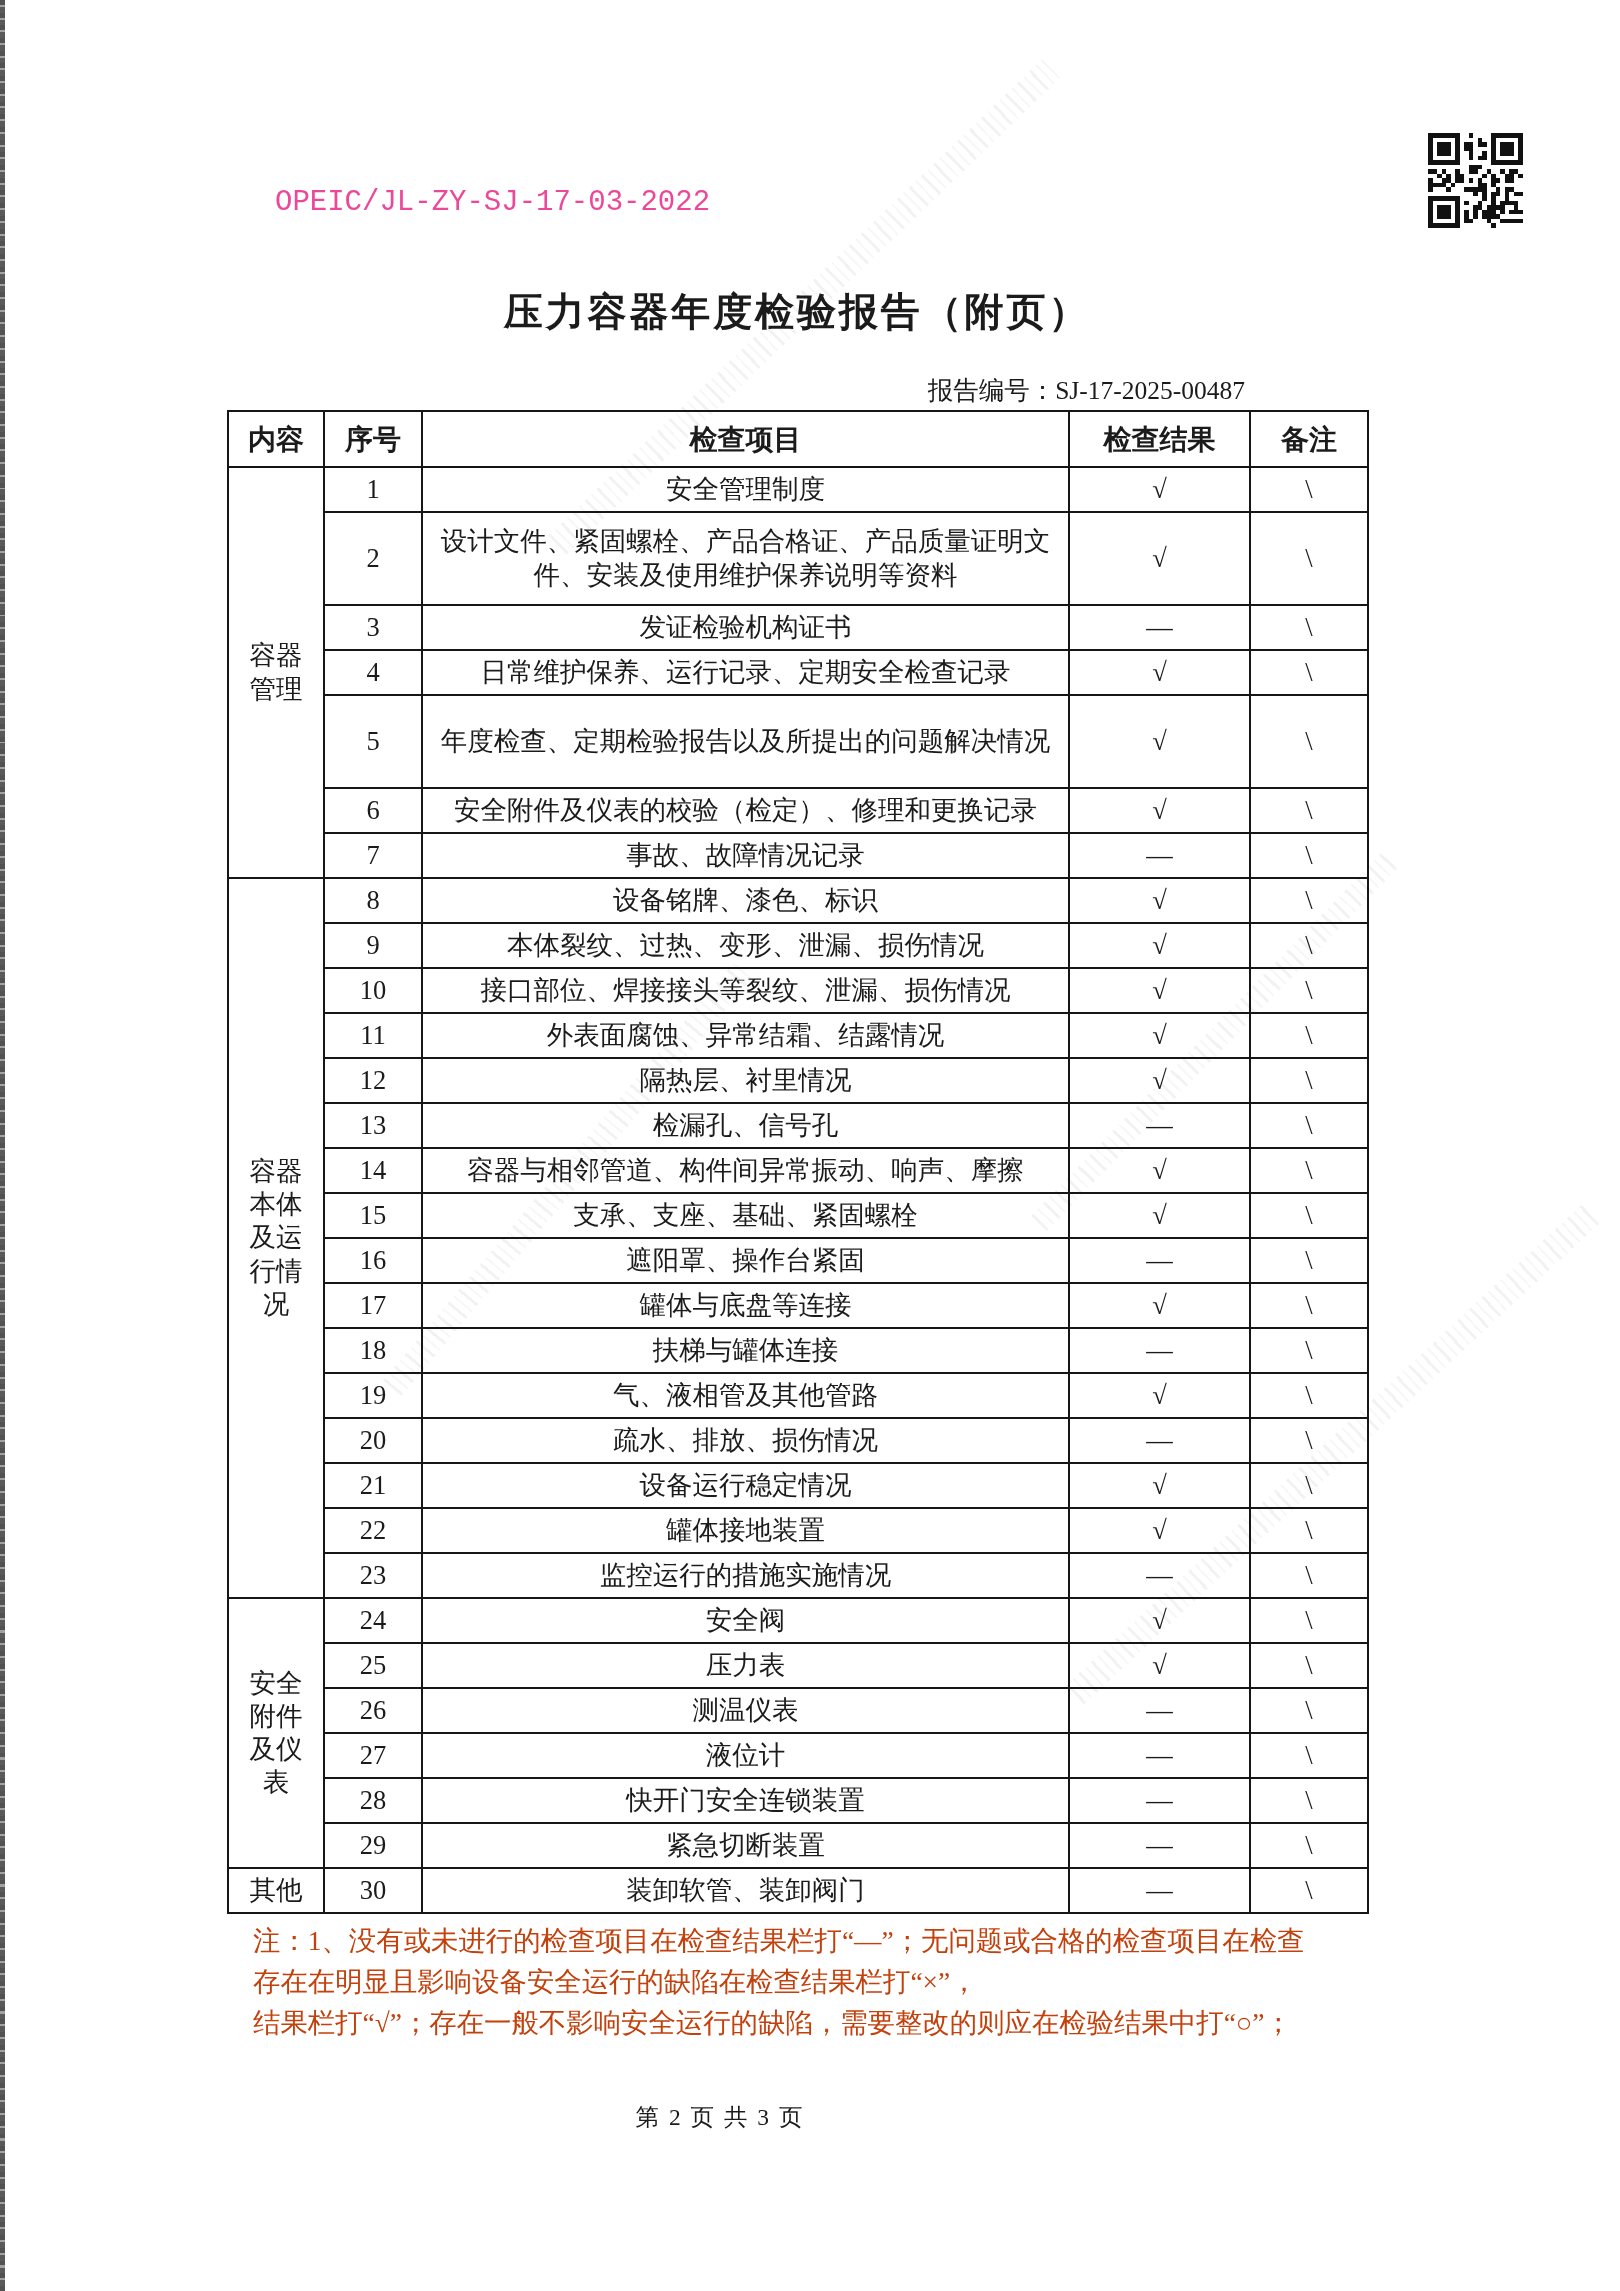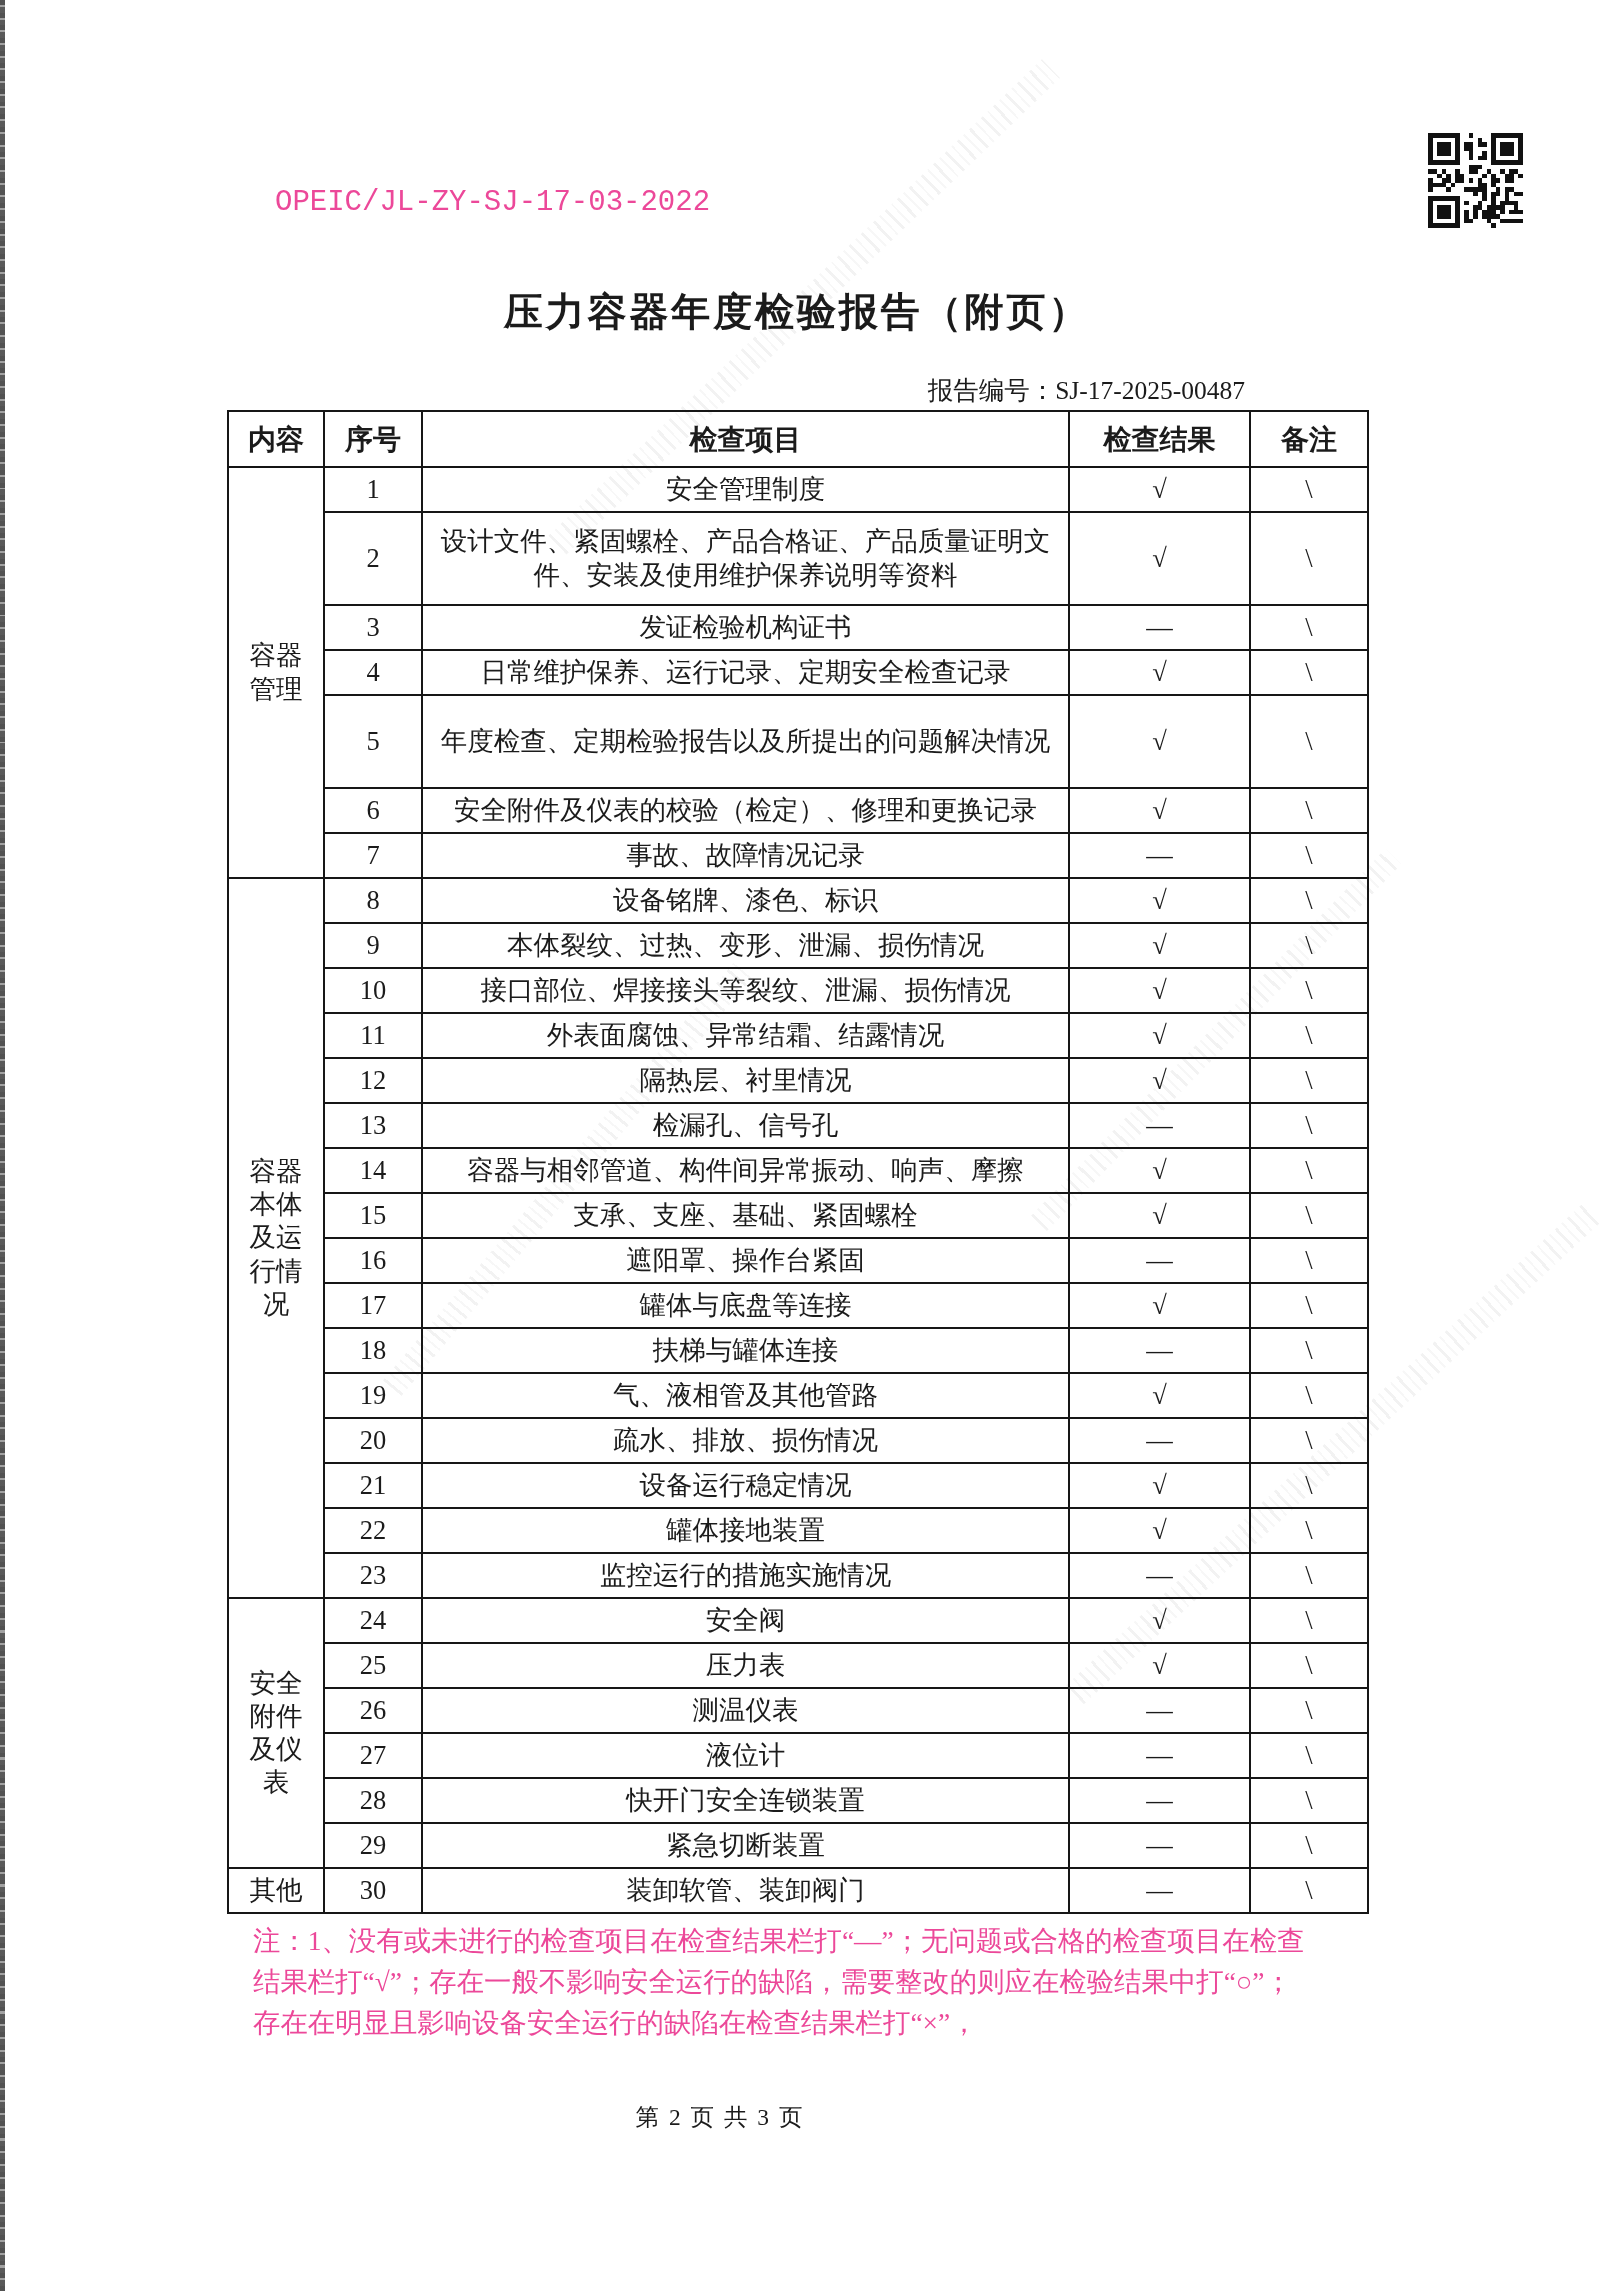--- a/index.html
+++ b/index.html
@@ -75,21 +75,21 @@
   td.item-cell{
     text-align:left;
     padding:3.9px 27.4px 3.9px 17.6px;
   }
   td.no-cell{font-size:26.5px;}
   td.result-cell{font-size:26.5px;}
   td.remark-cell{font-size:26.5px;}
 
   .notes{
     position:absolute;left:253px;top:1921px;width:1127px;
-    font-size:27.4px;line-height:41px;color:#ec4899;
+    font-size:27.4px;line-height:41px;color:#c2410c;
   }
   .notes .nline{white-space:nowrap;}
 
   .page-footer{
     position:absolute;left:0;top:2101px;width:1440px;
     text-align:center;font-size:23.5px;letter-spacing:2px;
   }
 </style>
 </head>
 <body>
@@ -442,20 +442,20 @@
           <td class="no-cell">30</td>
           <td class="item-cell">装卸软管、装卸阀门</td>
           <td class="result-cell">—</td>
           <td class="remark-cell">\</td>
         </tr>
       </tbody>
   </table>
 
   <div class="notes">
     <div class="nline">注：1、没有或未进行的检查项目在检查结果栏打“—”；无问题或合格的检查项目在检查</div>
+    <div class="nline">存在在明显且影响设备安全运行的缺陷在检查结果栏打“×”，</div>
     <div class="nline">结果栏打“√”；存在一般不影响安全运行的缺陷，需要整改的则应在检验结果中打“○”；</div>
-    <div class="nline">存在在明显且影响设备安全运行的缺陷在检查结果栏打“×”，</div>
   </div>
 
   <div class="page-footer">第 2 页 共 3 页</div>
 
 </div>
 
 
 </body></html>

